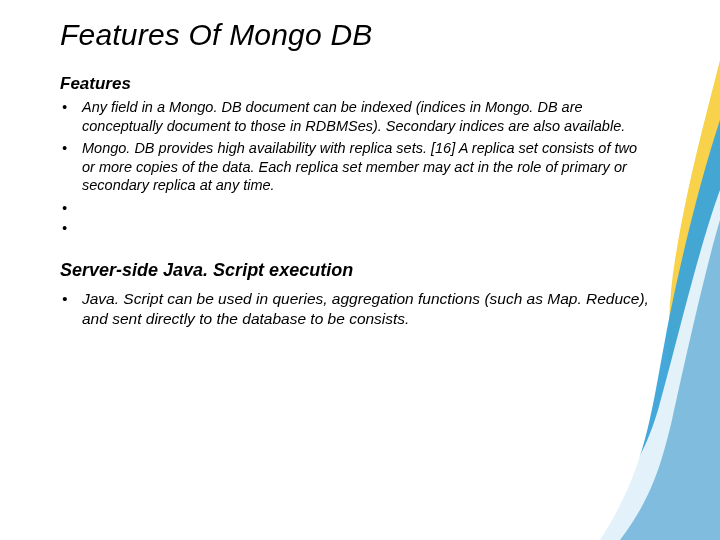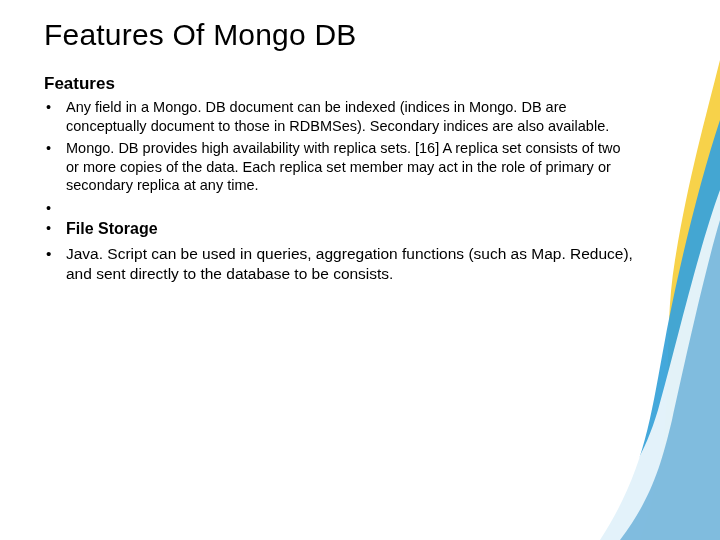--- a/index.html
+++ b/index.html
@@ -15,21 +15,22 @@
     right: 0;
     bottom: 0;
     width: 220px;
     height: 540px;
     pointer-events: none;
     z-index: 0;
   }
   .content {
     position: relative;
     z-index: 1;
-    padding: 18px 40px 0 44px;
+    padding: 18px 40px 0 60px;
+    font-style: italic;
   }
   .title {
     font-size: 30px;
     font-weight: 400;
     margin-bottom: 22px;
     letter-spacing: 0.2px;
   }
   .section {
     margin-bottom: 4px;
   }
@@ -104,26 +105,26 @@
         <span class="dot">•</span>
         <span class="txt">Mongo. DB provides high availability with replica sets. [16] A replica set consists of two or more copies of the data. Each replica set member may act in the role of primary or secondary replica at any time.</span>
       </li>
     </ul>
     <ul class="bullets bold">
       <li>
         <span class="dot">•</span>
       </li>
       <li>
         <span class="dot">•</span>
-        <span class="txt">File Storage</span>
       </li>
     </ul>
   </div>
 
   <div class="section">
+    <div class="sec-heading big">Server-side Java. Script execution</div>
     <ul class="bullets body16">
       <li>
         <span class="dot">•</span>
         <span class="txt">Java. Script can be used in queries, aggregation functions (such as Map. Reduce), and sent directly to the database to be consists.</span>
       </li>
     </ul>
   </div>
 
 </div>
 

